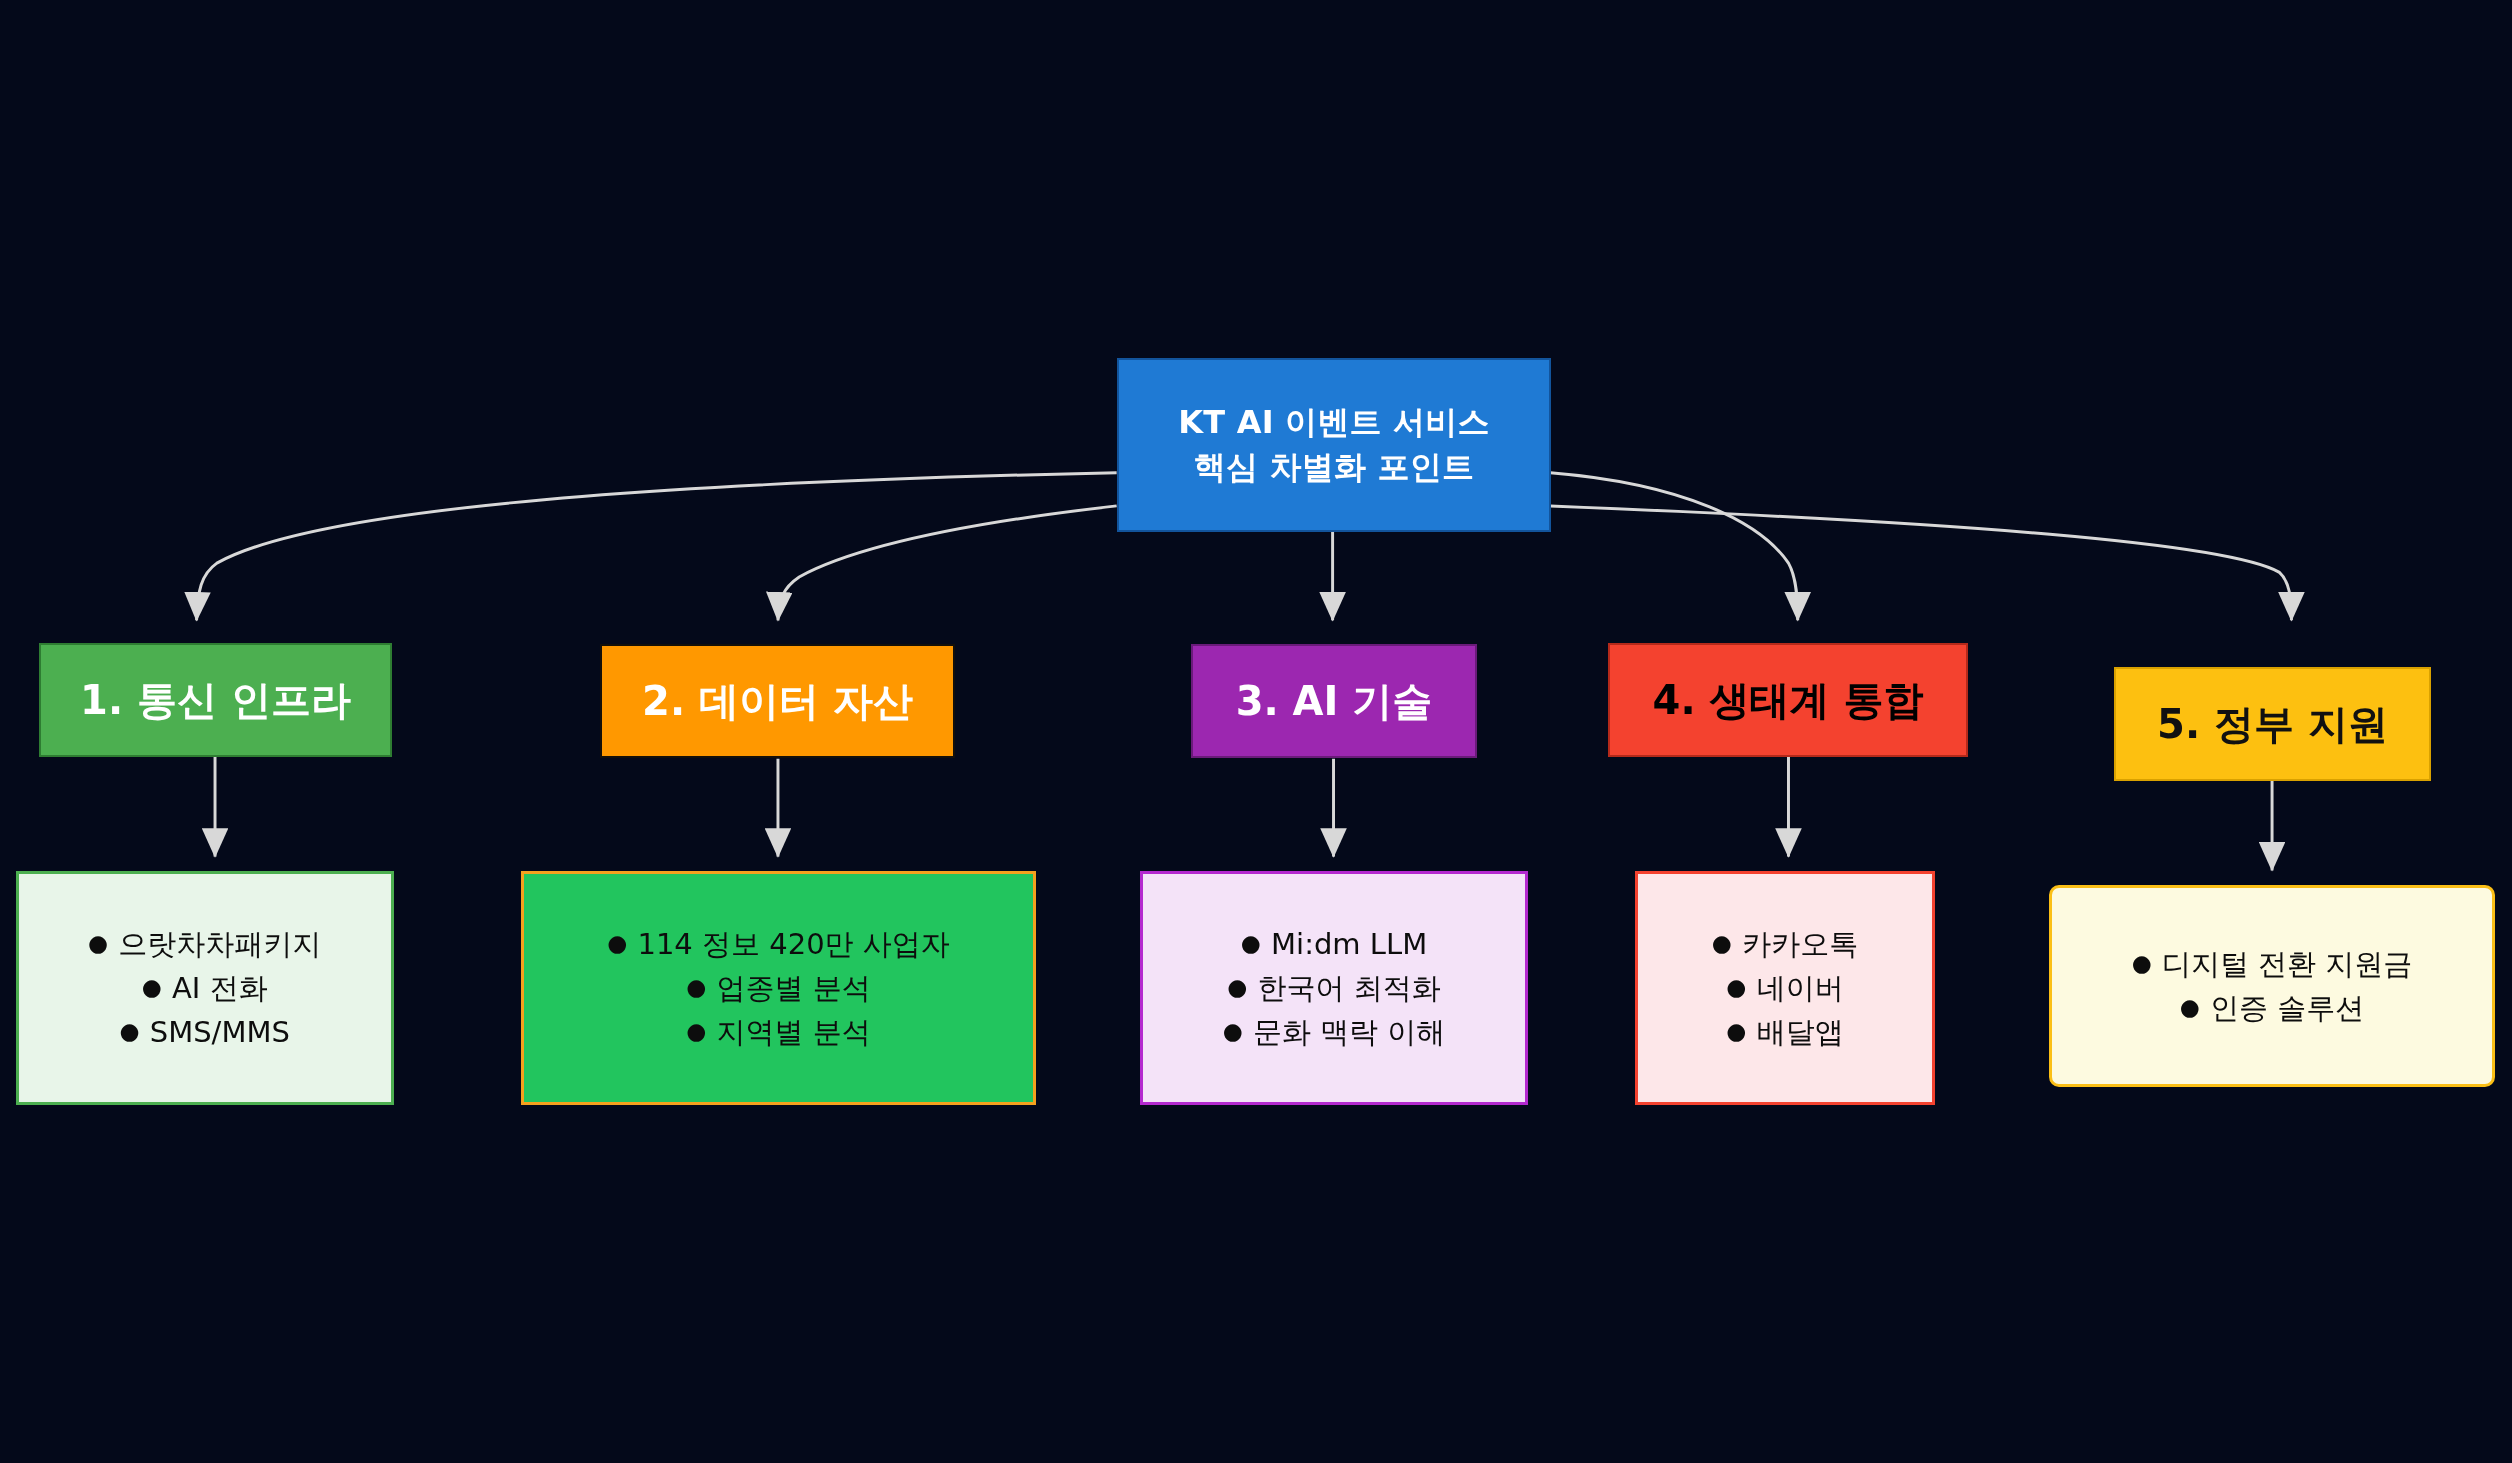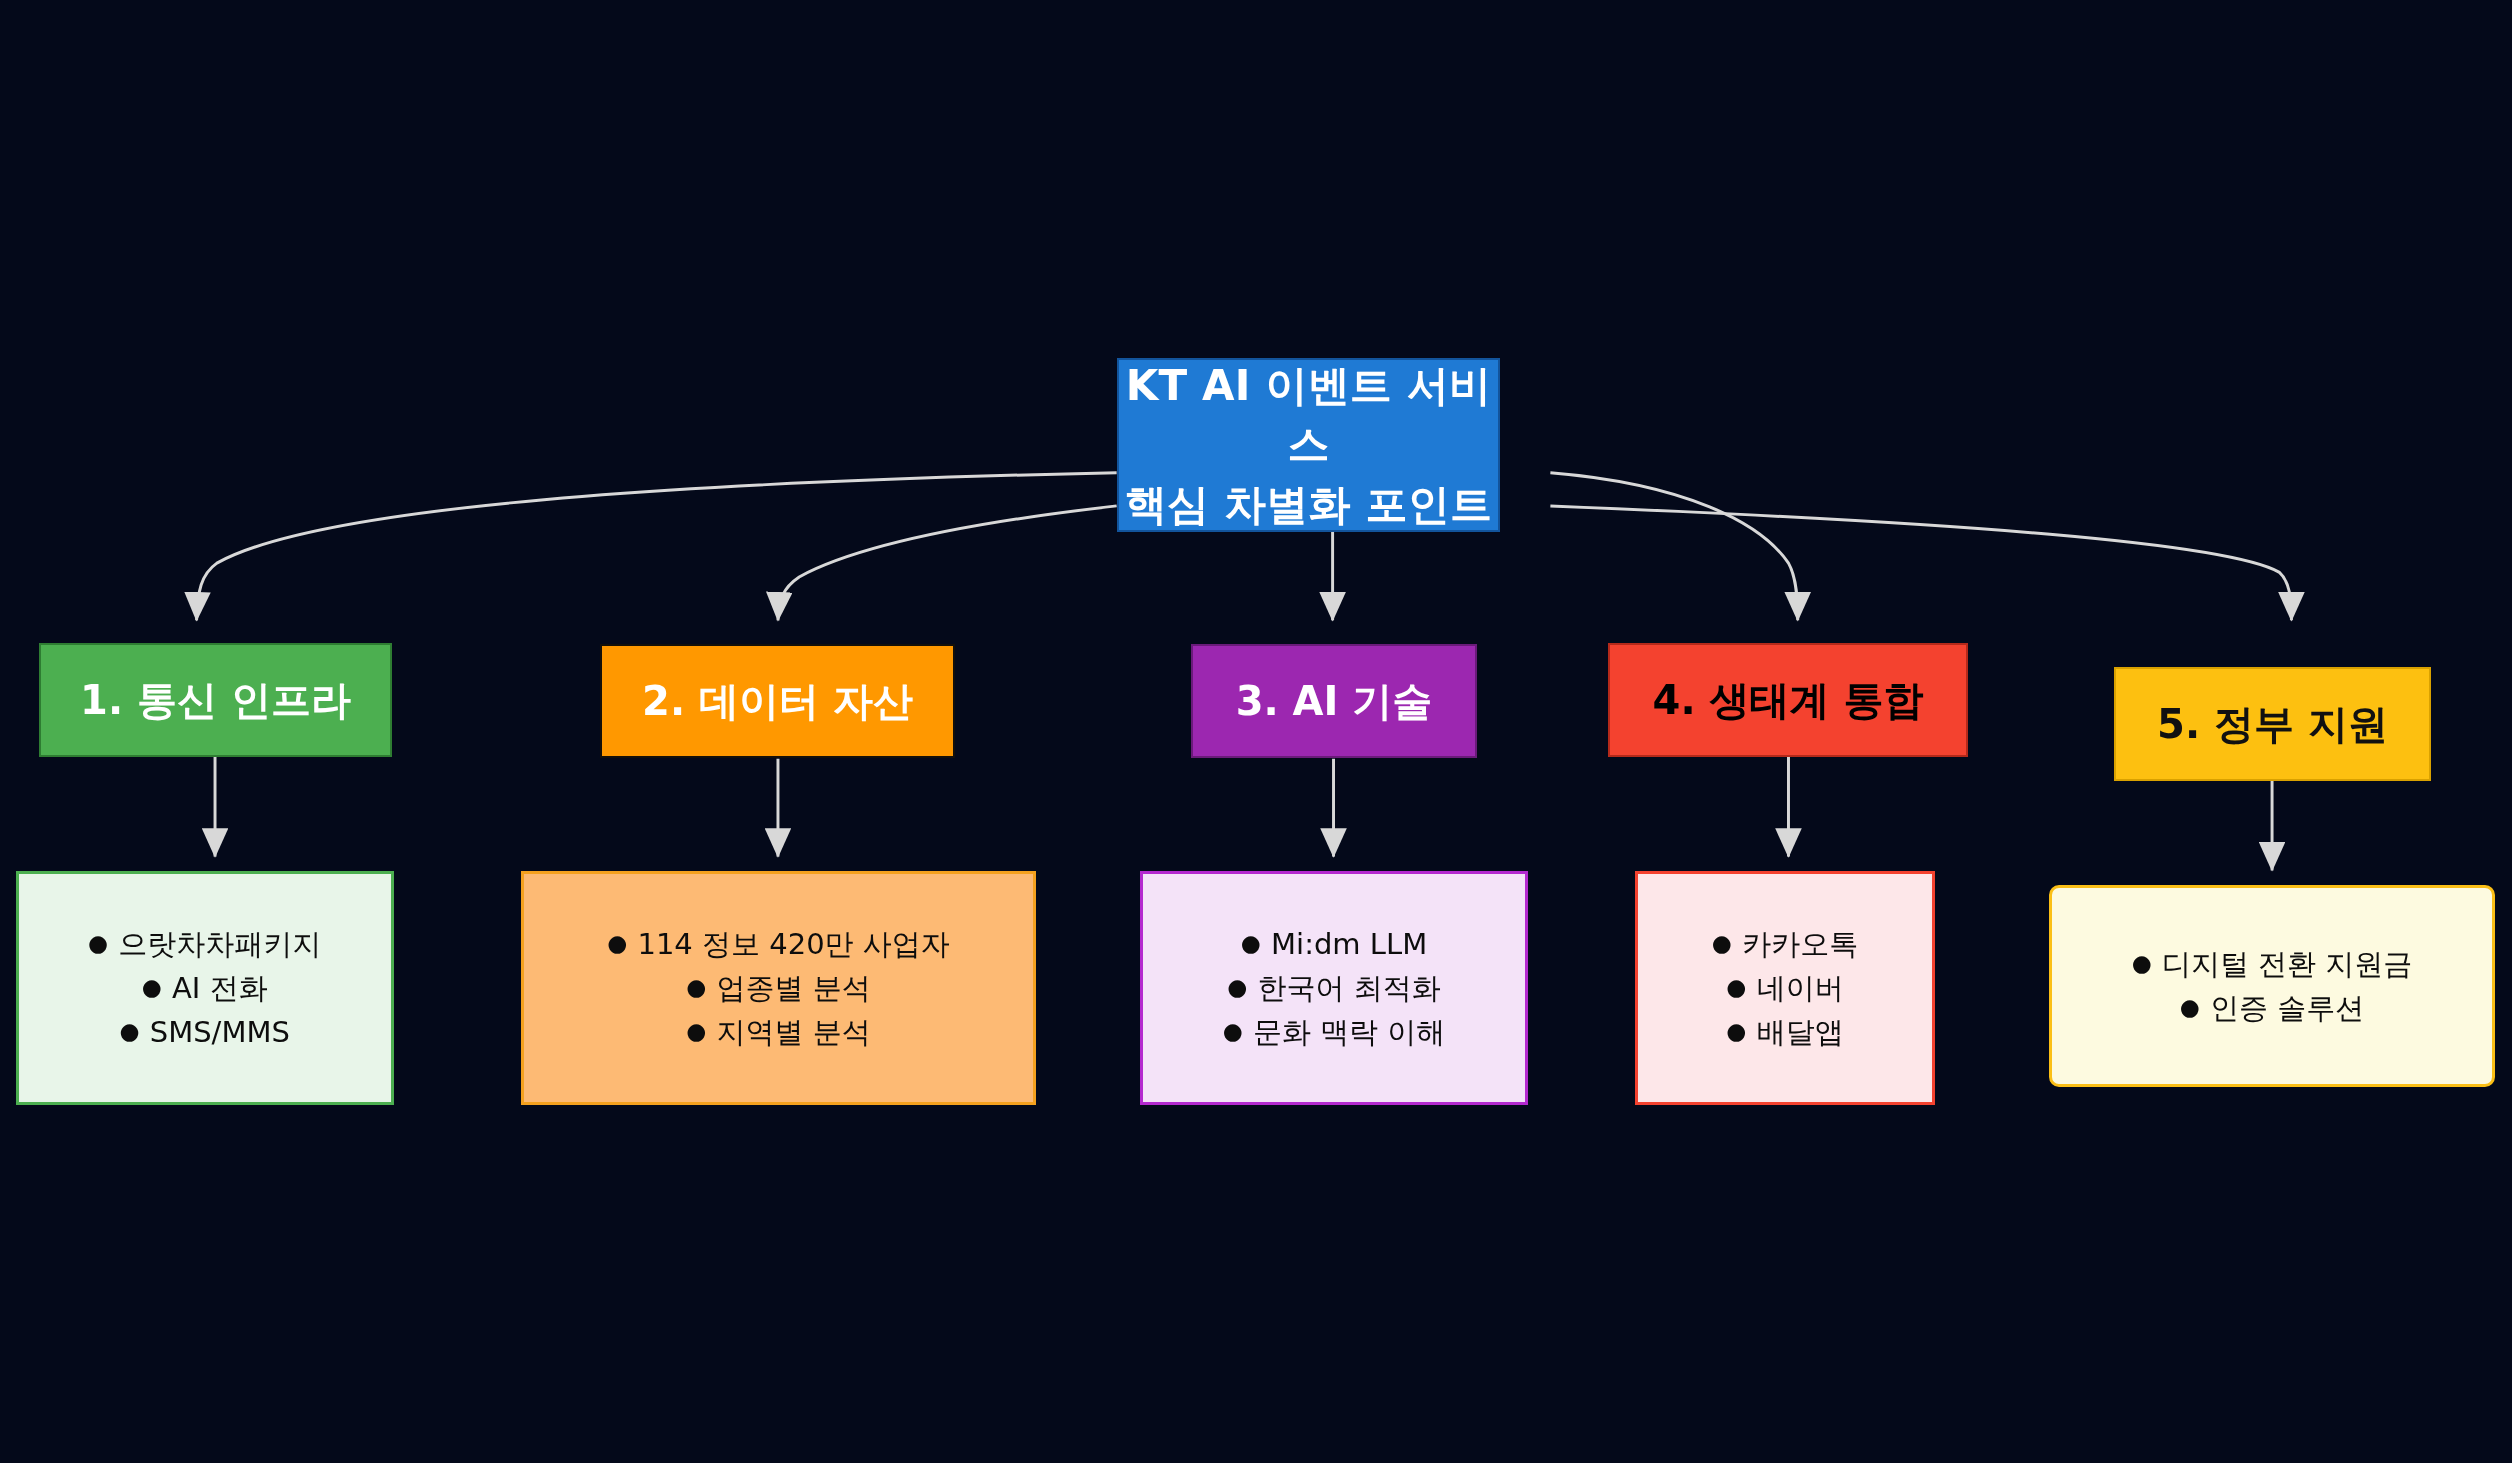--- a/index.html
+++ b/index.html
@@ -33,26 +33,26 @@
     box-sizing: border-box;
     display: flex;
     align-items: center;
     justify-content: center;
     text-align: center;
   }
   
   .root-node {
     left: 1117px;
     top: 358px;
-    width: 383px;
+    width: 434px;
     height: 174px;
     background: #1f7ad4;
     border: 2.8px solid #12549c;
     color: #ffffff;
-    font-size: 42px;
+    font-size: 32px;
     font-weight: 600;
     line-height: 1.42;
     letter-spacing: 0.2px;
   }
   
   .cat-node {
     height: 114px;
     font-size: 40px;
     font-weight: 600;
     line-height: 1.3;
@@ -129,21 +129,21 @@
     <ul class="detail-list">
       <li><span class="bullet">●</span><span>으랏차차패키지</span></li>
       <li><span class="bullet">●</span><span>AI 전화</span></li>
       <li><span class="bullet">●</span><span>SMS/MMS</span></li>
     </ul>
   </div>
 
   <div class="node cat-node" style="left:600px; top:644px; width:355px; background:#ff9800; border-color:#14100a; color:#ffffff;">
     <span>2. 데이터 자산</span>
   </div>
-  <div class="node detail-node" style="left:521px; top:871px; width:515px; height:234px; background:#fdba74; border-color:#f5a11e;">
+  <div class="node detail-node" style="left:521px; top:871px; width:515px; height:234px; background:#22c55e; border-color:#f5a11e;">
     <ul class="detail-list">
       <li><span class="bullet">●</span><span>114 정보 420만 사업자</span></li>
       <li><span class="bullet">●</span><span>업종별 분석</span></li>
       <li><span class="bullet">●</span><span>지역별 분석</span></li>
     </ul>
   </div>
 
   <div class="node cat-node" style="left:1191px; top:644px; width:286px; background:#9c27b0; border-color:#6a1b7a; color:#ffffff;">
     <span>3. AI 기술</span>
   </div>

